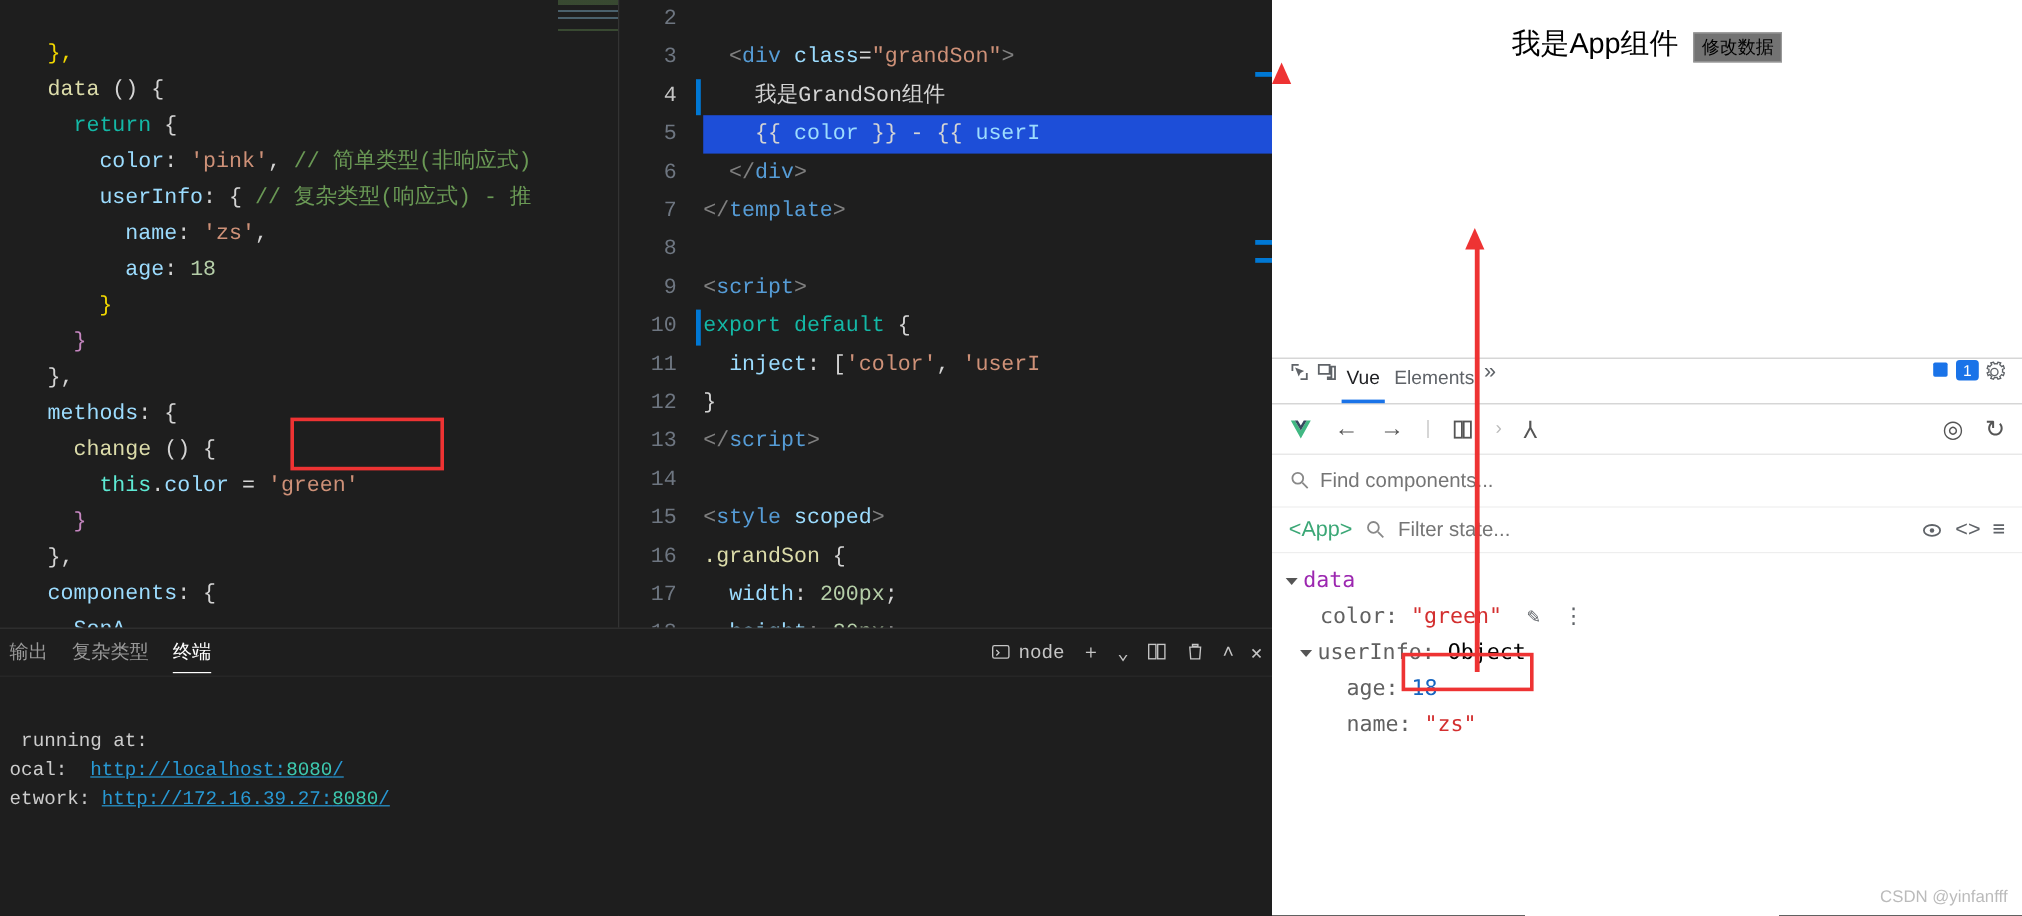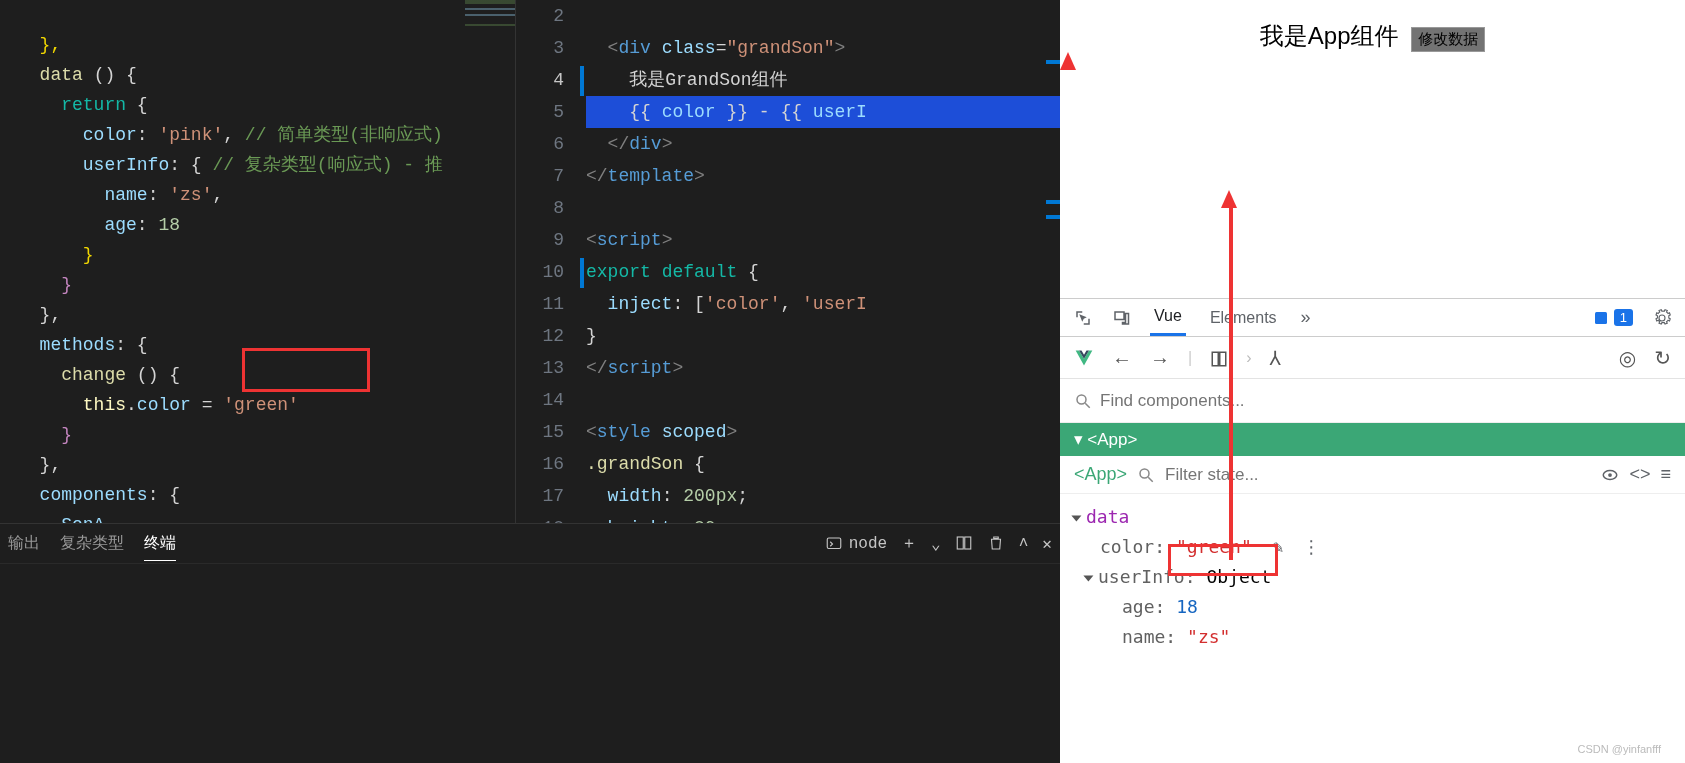--- a/index.html
+++ b/index.html
@@ -143,21 +143,21 @@
   .devtools {
     flex:1;
     border-top:1px solid #ccc;
     font-family:Arial,Helvetica,sans-serif;
     font-size:16px;
     color:#333;
     display:flex; flex-direction:column;
     position:relative;
   }
   .dt-tabs {
-    height:38px; display:flex; align-items:center; gap:20px;
+    height:38px; display:flex; align-items:flex-start; gap:4px;
     padding:0 14px; border-bottom:1px solid #ccc;
   }
   .dt-tab { color:#5f6368; cursor:pointer; padding:8px 4px;}
   .dt-tab.active { color:#202124; border-bottom:3px solid #1a73e8;}
   .dt-spacer{flex:1;}
   .dt-badge { background:#1a73e8; color:#fff; border-radius:3px; font-size:13px; padding:1px 6px;}
   .dt-icon { color:#5f6368; cursor:pointer; font-size:18px;}
   .vue-bar {
     height:42px; display:flex; align-items:center; gap:18px;
     padding:0 14px; border-bottom:1px solid #e3e3e3;
@@ -184,23 +184,23 @@
     font-size:18px;
     line-height:30px;
     color:#000;
   }
   .k-purple{color:#9c27b0;}
   .k-key{color:#616161;}
   .k-str{color:#d32f2f;}
   .k-num{color:#1565c0;}
   .tri { display:inline-block; width:0;height:0;border-left:6px solid #555;border-top:5px solid transparent;border-bottom:5px solid transparent; margin-right:6px; transform-origin:40% 50%;}
   .tri.open { transform: rotate(90deg);}
-  .watermark { position:absolute; right:24px; bottom:8px; color:#bbb; font-size:11px; font-family:Arial;}
-  
-  .t-kw{color:#fef9c3;} 
+  .watermark { position:absolute; right:12px; bottom:8px; color:#bbb; font-size:14px; font-family:Arial;}
+  
+  .t-kw{color:#5eead4;} 
   .t-ctrl{color:#14b8a6;} 
   .t-fn{color:#dcdcaa;} 
   .t-var{color:#9cdcfe;} 
   .t-str{color:#ce9178;} 
   .t-num{color:#b5cea8;} 
   .t-com{color:#6a9955;} 
   .t-pun{color:#d4d4d4;}
   .t-tag{color:#569cd6;}
   .t-br{color:#808080;}
   .t-gold{color:#f1d700;}
@@ -349,21 +349,20 @@
       <div class="search-row">
         <span style="color:#888;">
           <svg class="icon-svg" viewBox="0 0 24 24">
               <circle cx="10" cy="10" r="6" fill="none" stroke="currentColor" stroke-width="2"></circle>
               <line x1="15" y1="15" x2="21" y2="21" stroke="currentColor" stroke-width="2"></line>
             </svg>
         </span>
         <input placeholder="Find components..." style="">
       </div>
 
-      <div class="tree-row">▾ &lt;App&gt;</div>
 
       <div class="state-header">
         <span class="crumb">&lt;App&gt;</span>
         <span style="color:#888;">
           <svg class="icon-svg" viewBox="0 0 24 24">
               <circle cx="10" cy="10" r="6" fill="none" stroke="currentColor" stroke-width="2"></circle>
               <line x1="15" y1="15" x2="21" y2="21" stroke="currentColor" stroke-width="2"></line>
             </svg>
         </span>
         <input placeholder="Filter state..." style="">
@@ -428,13 +427,16 @@
       </span>
       <span>
         <svg class="icon-svg" viewBox="0 0 24 24">
             <path d="M6 7h12l-1 13H7L6 7zm3-3h6v2H9V4z" fill="none" stroke="currentColor" stroke-width="1.5"></path>
           </svg>
       </span>
       <span>˄</span>
       <span>✕</span>
     </div>
   </div>
+  <div class="term-body"><div style="height:30px;"></div><span> running at:</span>
+<span>ocal:  </span><span class="link"><span>http://localhost:</span><span class="port">8080</span><span>/</span></span>
+<span>etwork: </span><span class="link"><span>http://172.16.39.27:</span><span class="port">8080</span><span>/</span></span></div>
 </div>
 
 </body></html>

